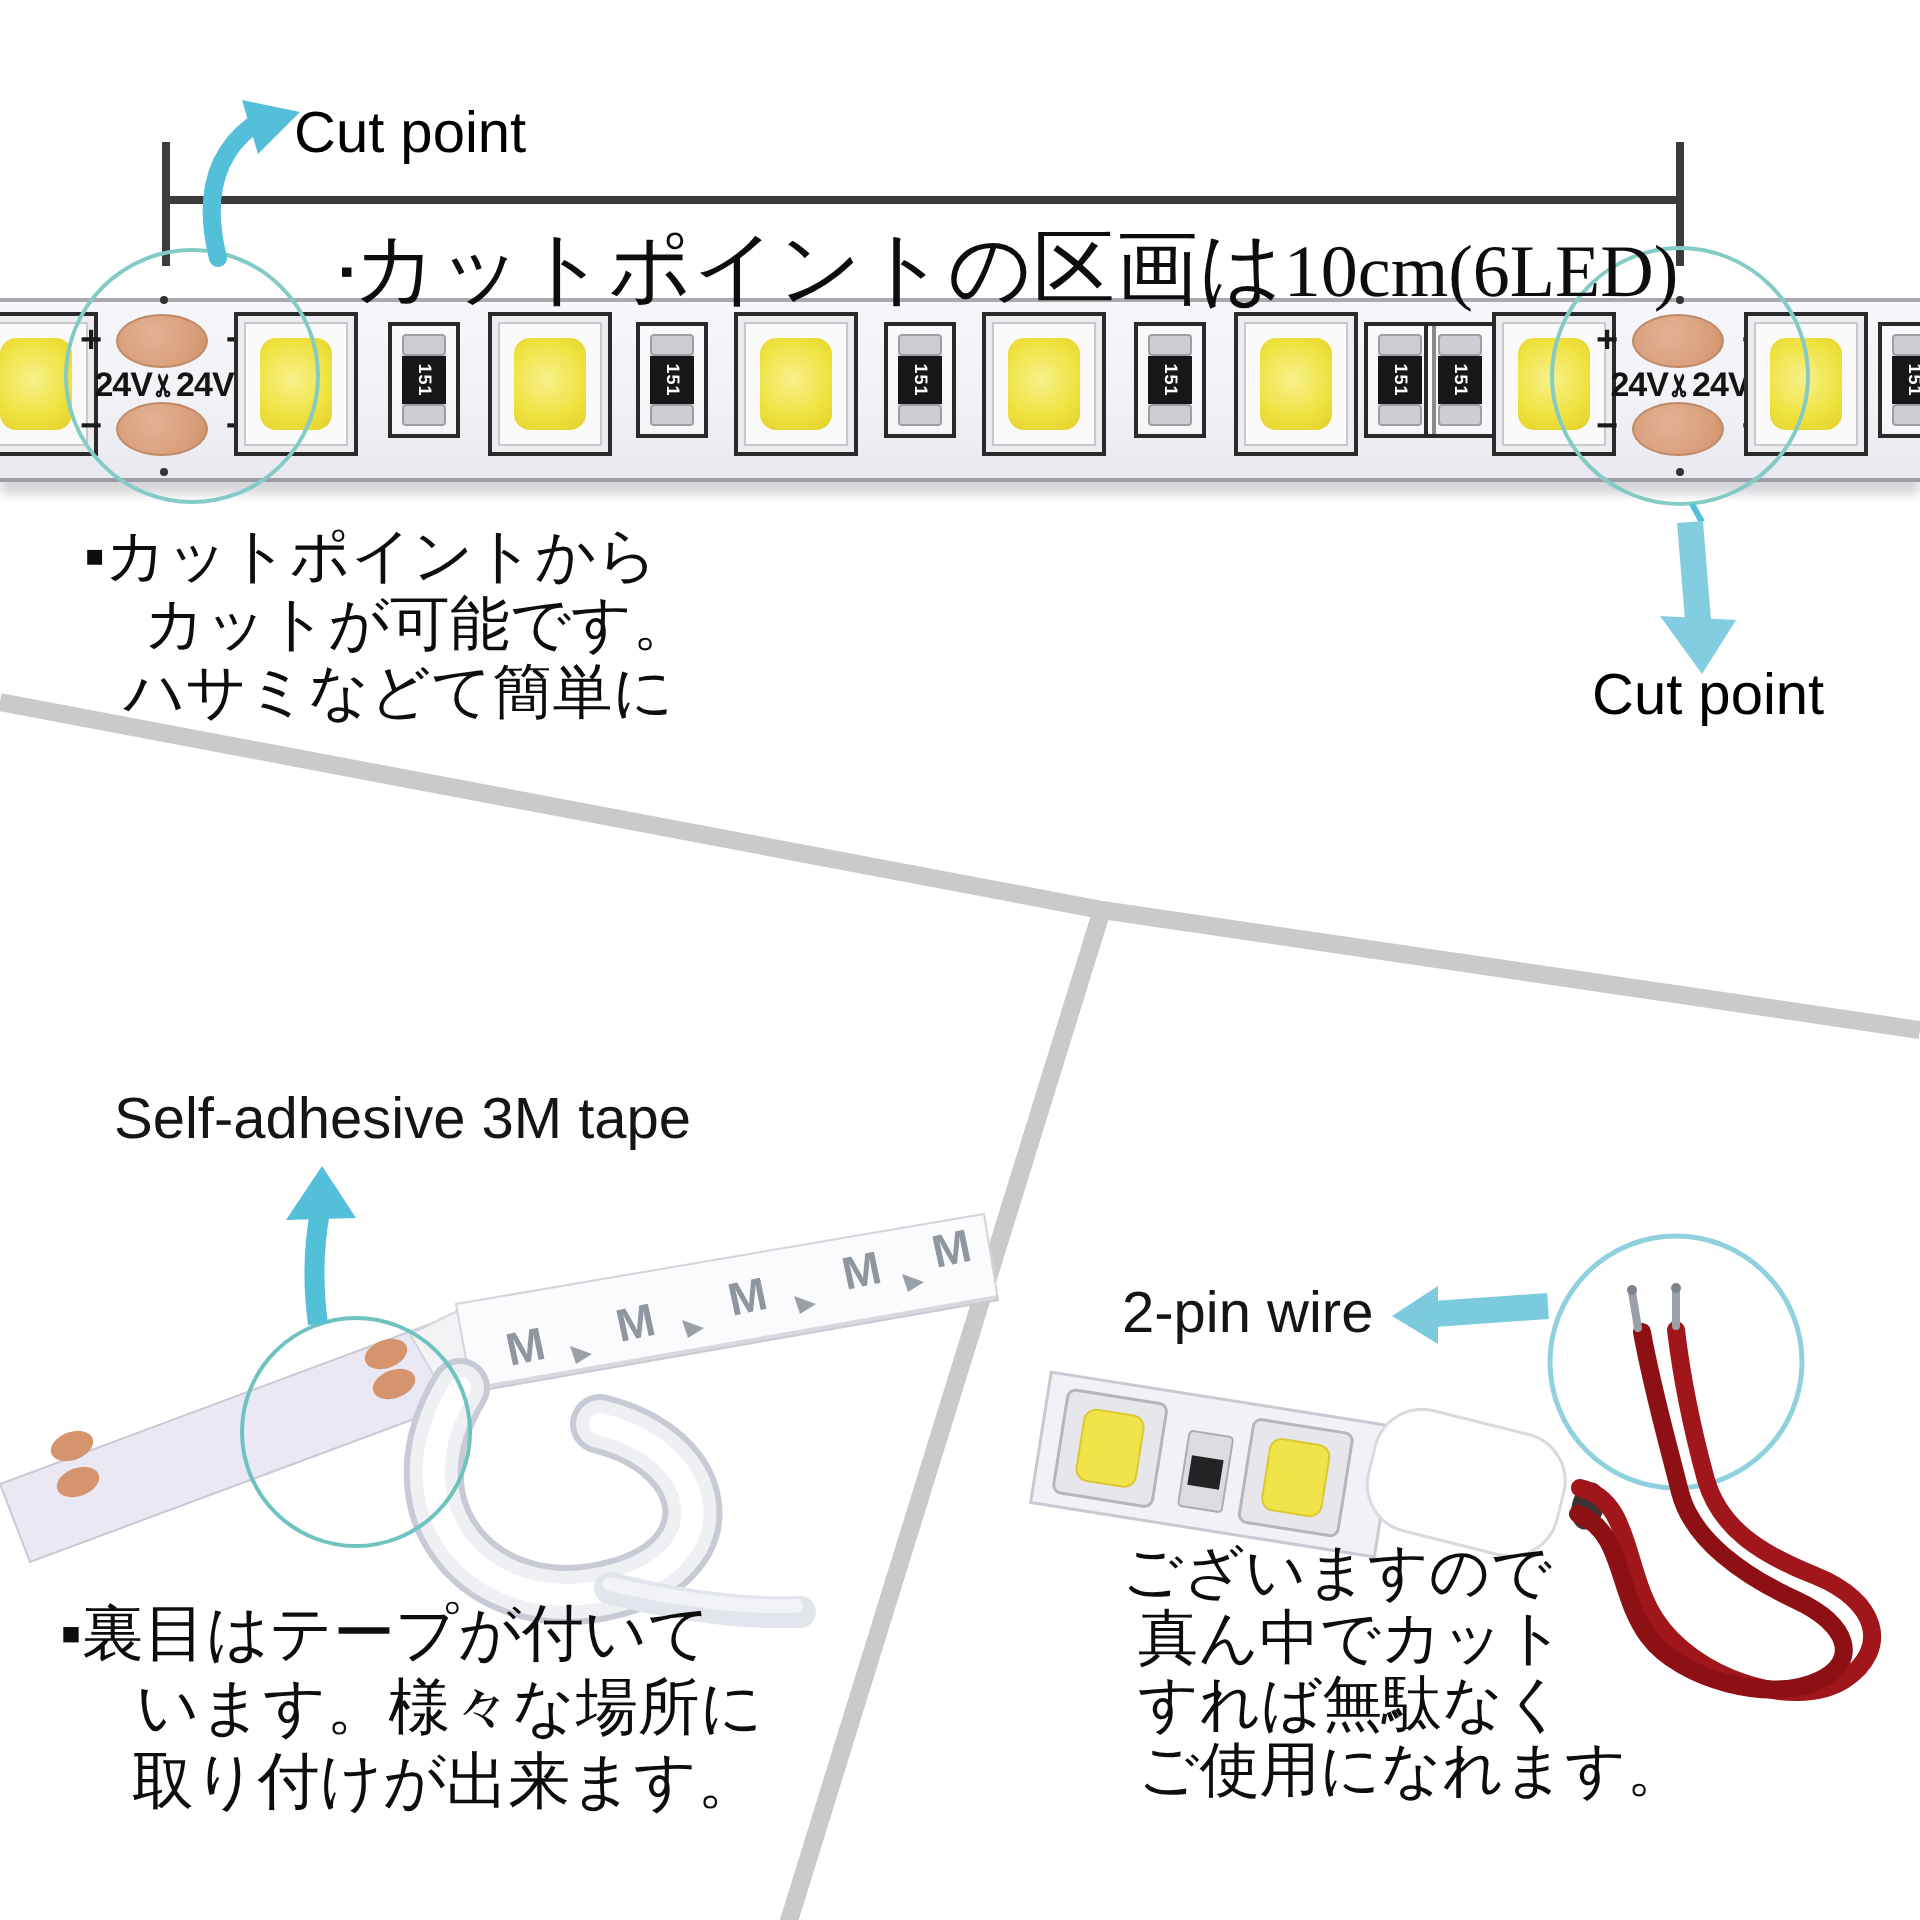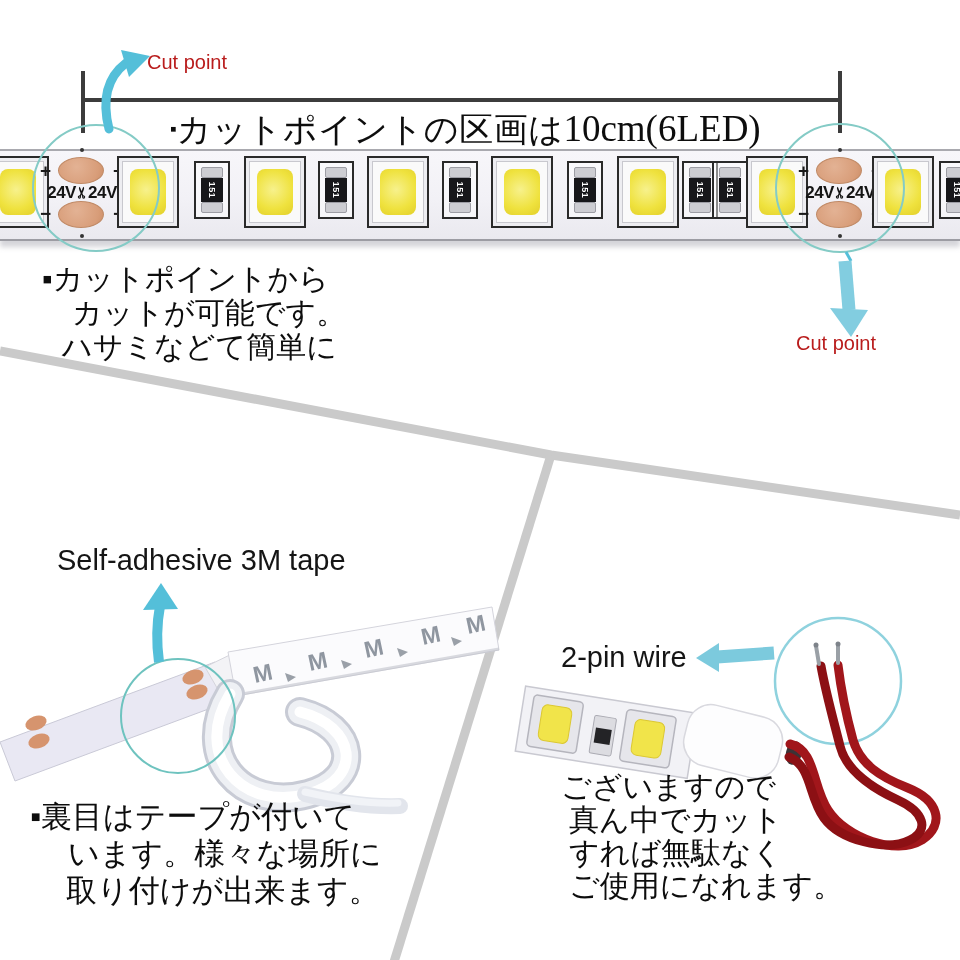--- a/index.html
+++ b/index.html
@@ -35,24 +35,24 @@
     border:1px solid #c08a66;box-sizing:border-box;}
   .pad-top{top:0;} .pad-bot{top:44px;}
   .pm{position:absolute;font-size:19px;font-weight:bold;color:#1a1a1a;line-height:1;}
   .pm-tl{left:-2px;top:4px;} .pm-tr{right:-2px;top:4px;}
   .pm-bl{left:-2px;top:47px;} .pm-br{right:-2px;top:47px;}
   .pads-mid{position:absolute;left:-16px;top:26px;width:112px;text-align:center;
     font-size:17px;font-weight:bold;color:#141414;letter-spacing:-.5px;white-space:nowrap;}
   .pads-mid .scissors{display:inline-block;transform:rotate(-90deg);font-size:15px;}
   
   .txt{position:absolute;white-space:nowrap;z-index:3;}
-  .cutpoint{font-size:20px;color:#b91c1c;}
+  .cutpoint{font-size:29px;color:#000000;}
   .title{left:170px;top:107px;}
   .title .b{font-size:19px;vertical-align:6px;}
-  .title .jp{font-size:34px;letter-spacing:.5px;}
+  .title .jp{font-size:41px;letter-spacing:.5px;}
   .title .latin{font-family:"Liberation Serif", serif;font-size:37px;}
   .note{z-index:3;}
   .note div{white-space:nowrap;}
   .note-left{left:42px;top:262px;font-size:30px;line-height:34px;}
   .note-left div:nth-child(2){padding-left:30px;}
   .note-left div:nth-child(3){padding-left:20px;}
   .note-right{left:548px;top:372px;font-size:35px;line-height:39px;}
   .note-right div:nth-child(2){padding-left:46px;}
   .label-en{font-size:29px;color:#151515;}
   .note-bl{left:30px;top:798px;font-size:31px;line-height:37px;}

